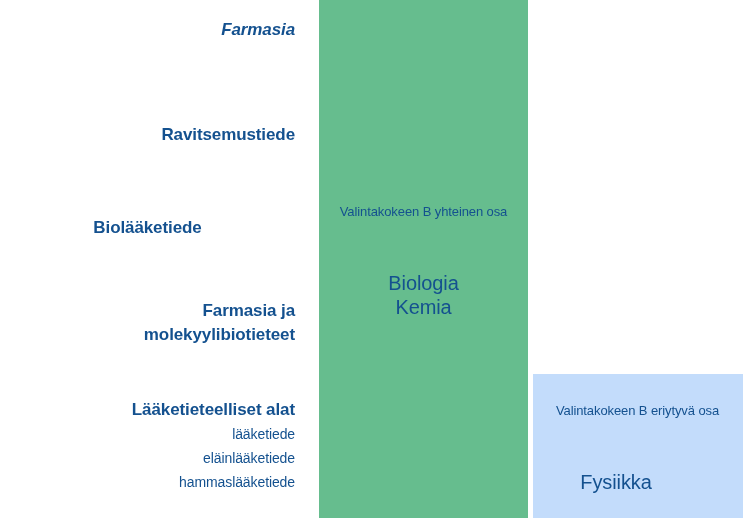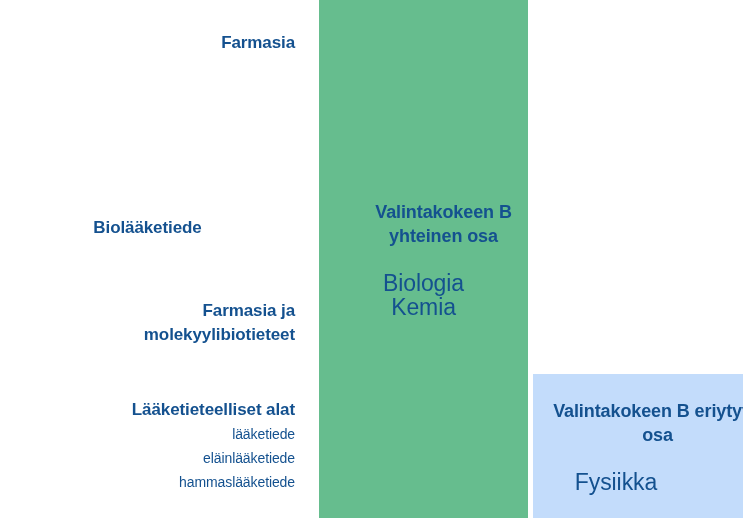--- a/index.html
+++ b/index.html
@@ -43,28 +43,27 @@
 
   
   .col-text {
     position: absolute;
     left: 0;
     right: 0;
     text-align: center;
     color: #14518f;
   }
   .col-heading {
-    font-size: 18px;
-    font-weight: bold;
+    font-size: 13px;
+    font-weight: normal;
     line-height: 24px;
     letter-spacing: -0.1px;
-    padding-left: 20px;
   }
   .col-subjects {
-    font-size: 23px;
+    font-size: 20px;
     font-weight: normal;
     line-height: 24px;
     letter-spacing: -0.1px;
   }
   .common-heading { top: 200px; }
   .common-subjects { top: 271px; }
   .specific-heading { top: 399px; }
   .specific-subjects { top: 470px; }
 
   
@@ -89,21 +88,21 @@
     letter-spacing: -0.1px;
     white-space: pre-line;
   }
   .label-sub {
     font-size: 14px;
     font-weight: normal;
     line-height: 24px;
     letter-spacing: -0.1px;
     white-space: pre-line;
   }
-  .lbl-farmasia        { top: 31px; }
+  .lbl-farmasia        { top: 18px; font-style: italic; }
   .lbl-ravitsemus      { top: 123px; }
   .lbl-biolaake        { top: 216px; text-align: center; }
   .lbl-biokemia        { top: 299px; }
   .lbl-laaketieteet    { top: 398px; margin-left: 35px; }
 </style>
 </head>
 <body>
 
 <div class="diagram">
 
@@ -120,20 +119,24 @@
 eriytyvä osa</div>
   <div class="col-text col-subjects specific-subjects" style="left:533px; width:166px; white-space:pre-line;">Fysiikka</div>
 
   <div class="labels">
 
     <div class="label-group lbl-farmasia">
       <div class="label-title">Farmasia</div>
       <div class="label-sub"></div>
     </div>
 
+    <div class="label-group lbl-ravitsemus">
+      <div class="label-title">Ravitsemustiede</div>
+      <div class="label-sub"></div>
+    </div>
 
     <div class="label-group lbl-biolaake">
       <div class="label-title">Biolääketiede</div>
       <div class="label-sub"></div>
     </div>
 
     <div class="label-group lbl-biokemia">
       <div class="label-title">Farmasia ja
 molekyylibiotieteet</div>
       <div class="label-sub"></div>

